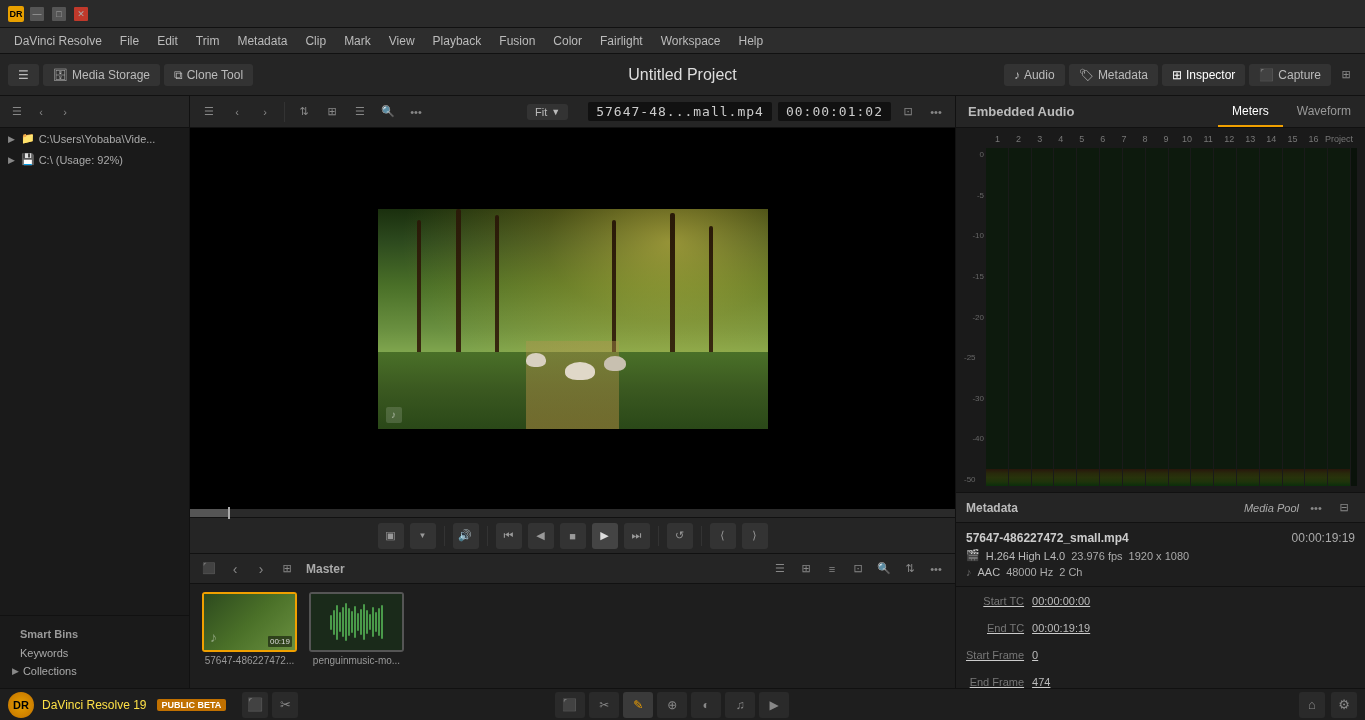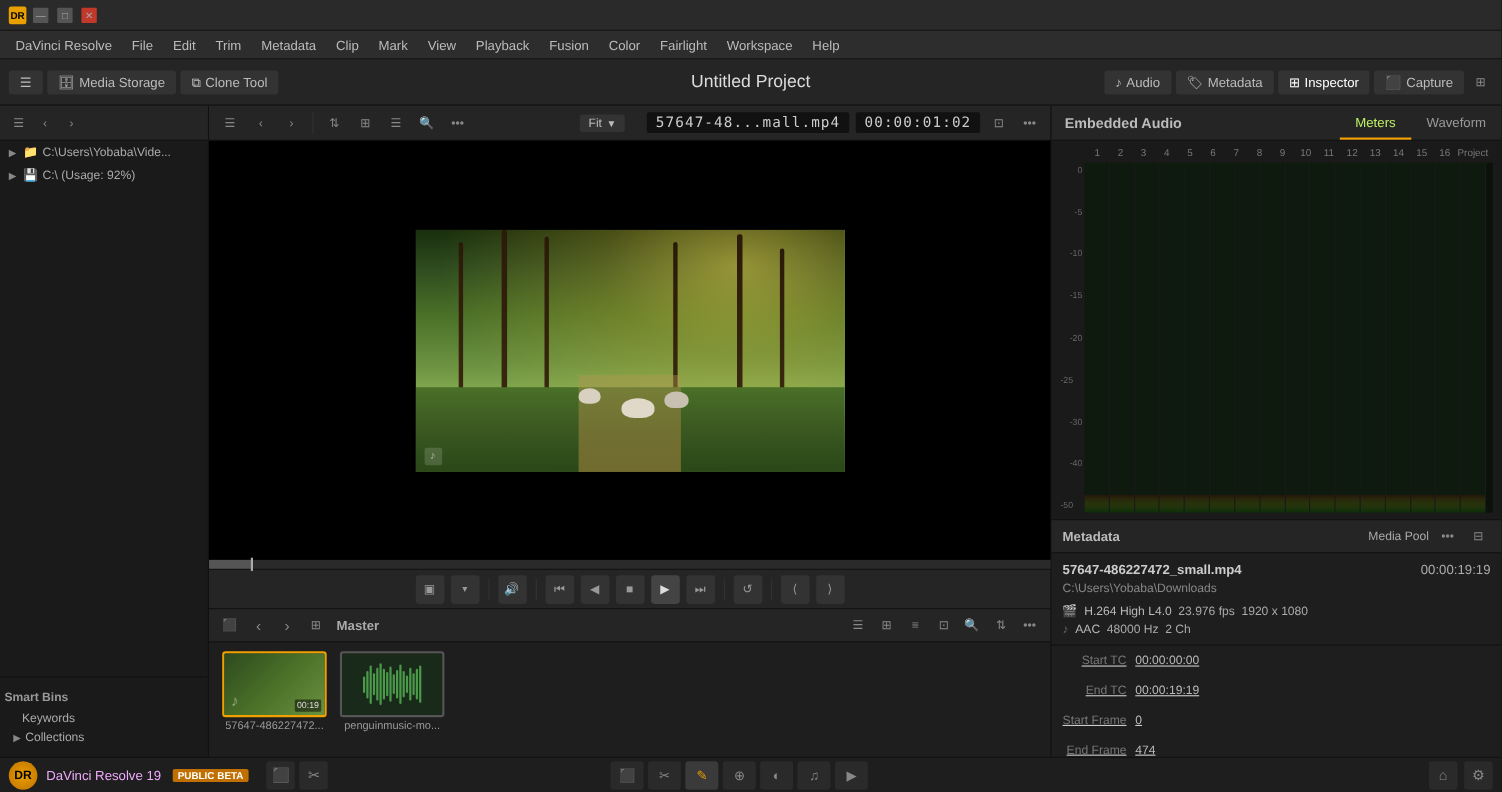--- a/index.html
+++ b/index.html
@@ -115,21 +115,21 @@
       color: #aaa;
       font-size: 11px;
     }
     .tree-arrow { font-size: 9px; color: #888; margin-right: 2px; }
 
     .sidebar-bottom {
       border-top: 1px solid #111;
       padding: 8px 0;
     }
     .sidebar-section-header {
-      padding: 4px 4px;
+      padding: 4px 20px;
       color: #999;
       font-size: 11px;
       font-weight: bold;
     }
     .sidebar-link {
       padding: 3px 20px;
       color: #aaa;
       font-size: 11px;
       cursor: pointer;
     }
@@ -306,21 +306,21 @@
     .rp-tab {
       padding: 0 14px;
       display: flex;
       align-items: center;
       color: #999;
       font-size: 12px;
       cursor: pointer;
       border-bottom: 2px solid transparent;
     }
     .rp-tab.active {
-      color: #bef264;
+      color: #ffffff;
       border-bottom-color: #f0a000;
     }
 
     
     .audio-meters {
       flex: 1;
       background: #1a1a1a;
       display: flex;
       flex-direction: column;
       padding: 4px;
@@ -372,20 +372,21 @@
     }
     .metadata-title {
       color: #bbb;
       font-size: 12px;
       font-weight: bold;
     }
     .metadata-media-pool {
       margin-left: auto;
       color: #aaa;
       font-size: 11px;
+      font-style: italic;
     }
     .metadata-content {
       padding: 8px 10px;
     }
     .meta-file-info {
       display: flex;
       justify-content: space-between;
       margin-bottom: 4px;
     }
     .meta-filename {
@@ -455,21 +456,21 @@
     }
     .taskbar-logo {
       width: 26px; height: 26px;
       background: radial-gradient(circle, #e8a000, #c07000);
       border-radius: 50%;
       display: flex; align-items: center; justify-content: center;
       font-size: 11px; color: #000; font-weight: bold;
       margin-right: 4px;
     }
     .taskbar-app-name {
-      color: #f0abfc;
+      color: #fde047;
       font-size: 12px;
       margin-right: 6px;
     }
     .taskbar-badge {
       background: #c07000;
       color: #fff;
       font-size: 9px;
       padding: 1px 5px;
       border-radius: 2px;
       font-weight: bold;
@@ -946,21 +947,20 @@
         <div style="flex:1"></div>
         <span class="metadata-media-pool">Media Pool</span>
         <div class="icon-btn">•••</div>
         <div class="icon-btn">⊟</div>
       </div>
       <div class="metadata-content">
         <div class="meta-file-info">
           <span class="meta-filename">57647-486227472_small.mp4</span>
           <span class="meta-duration">00:00:19:19</span>
         </div>
-        <div class="meta-path">C:\Users\Yobaba\Downloads</div>
         <div class="meta-spec-row" style="margin-bottom:4px;">
           <span style="font-size:11px;color:#666;">🎬</span>
           <span class="meta-spec">H.264 High L4.0</span>
           <span class="meta-spec-val">23.976 fps</span>
           <span class="meta-spec-val">1920 x 1080</span>
         </div>
         <div class="meta-spec-row">
           <span style="font-size:11px;color:#666;">♪</span>
           <span class="meta-spec">AAC</span>
           <span class="meta-spec-val">48000 Hz</span>

